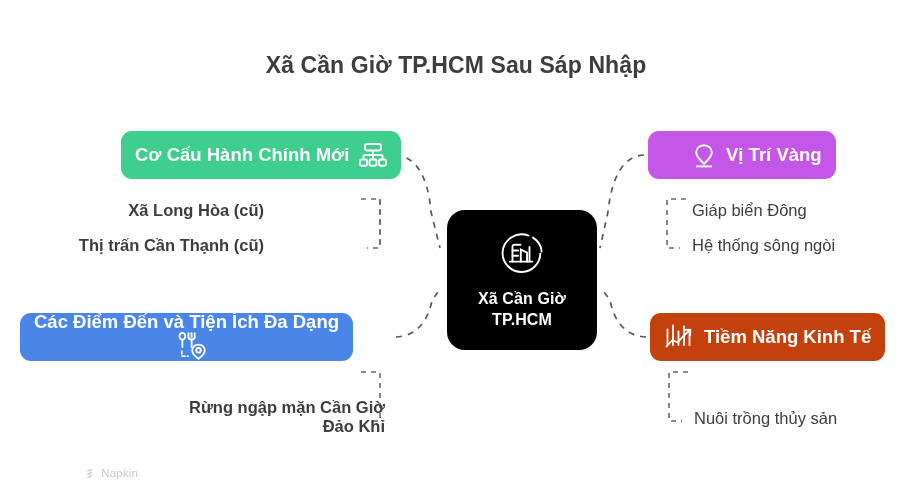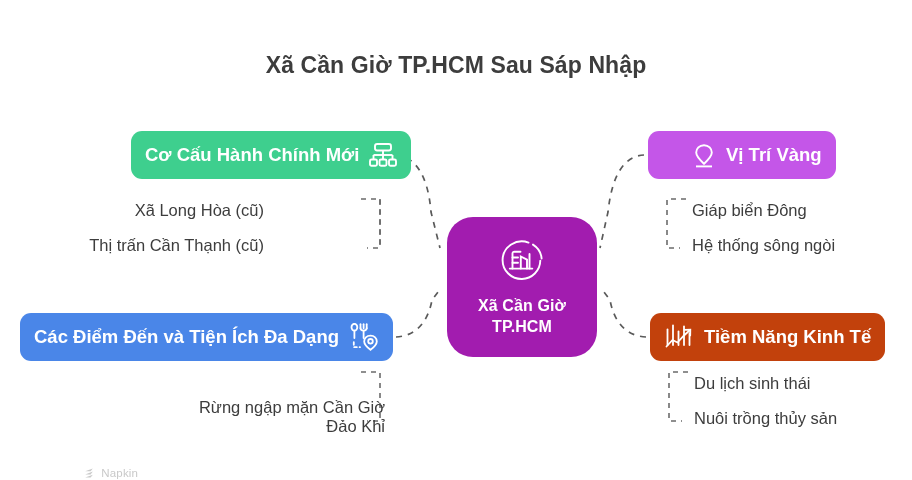--- a/index.html
+++ b/index.html
@@ -75,34 +75,34 @@
   }
   .pill .pill-icon {
     display: flex;
     align-items: center;
     justify-content: center;
     flex: 0 0 auto;
   }
   .pill.icon-right .pill-icon { margin-left: 10px; }
   .pill.icon-left  .pill-icon { margin-right: 10px; }
 
-  #node-admin    { left: 121px; top: 131px; margin-left: 10px; }
+  #node-admin    { left: 121px; top: 131px; }
   #node-location { left: 648px; top: 131px; padding-left: 44px; }
-  #node-places   { left: 20px;  top: 313px; }
+  #node-places   { left: 20px;  top: 313px; flex-direction: column; }
   #node-economy  { left: 650px; top: 313px; }
 
   
   #node-center {
     position: absolute;
     left: 447px;
-    top: 217px;
+    top: 210px;
     width: 150px;
     height: 140px;
-    background: #a21caf;
-    border-radius: 26px;
+    background: #000000;
+    border-radius: 18px;
     display: flex;
     flex-direction: column;
     align-items: center;
     justify-content: center;
     color: #ffffff;
   }
   #node-center .center-icon {
     margin-bottom: 9px;
   }
   #node-center .center-label {
@@ -114,21 +114,21 @@
   }
 
   
   .subitem {
     position: absolute;
     font-size: 16.5px;
     color: #3d3d3d;
     white-space: nowrap;
     line-height: 1;
   }
-  .subitem.right-align { text-align: right; }
+  .subitem.right-align { text-align: right; font-weight: bold; }
   .subitem.left-align  { text-align: right; }
 
   
   #sub-admin-0   { right: 648px; top: 202px; }
   #sub-admin-1   { right: 648px; top: 237px; }
   #sub-places-0  { right: 527px; top: 375px; margin-top: 24px; }
   #sub-places-1  { right: 527px; top: 410px; margin-top: 8px; }
 
   
   #sub-loc-0  { left: 692px; top: 202px; }
@@ -265,21 +265,20 @@
 
   <div class="subitem right-align" id="sub-admin-0">Xã Long Hòa (cũ)</div>
   <div class="subitem right-align" id="sub-admin-1">Thị trấn Cần Thạnh (cũ)</div>
 
   <div class="subitem left-align" id="sub-loc-0">Giáp biển Đông</div>
   <div class="subitem left-align" id="sub-loc-1">Hệ thống sông ngòi</div>
 
   <div class="subitem right-align" id="sub-places-0">Rừng ngập mặn Cần Giờ</div>
   <div class="subitem right-align" id="sub-places-1">Đảo Khỉ</div>
 
-  <div class="subitem left-align" id="sub-eco-0">Du lịch sinh thái</div>
   <div class="subitem left-align" id="sub-eco-1">Nuôi trồng thủy sản</div>
 
   <div id="watermark">
     <span class="wm-text">Made with</span>
     <span class="wm-logo">
       <svg width="12" height="12" viewBox="0 0 12 12" fill="#c9c9c9">
         <path d="M1.2 4.2 L8.8 1.4 L6.6 4.2 Z"></path>
         <path d="M1.2 7.4 L8.8 4.6 L6.6 7.4 Z"></path>
         <path d="M1.2 10.6 L8.8 7.8 L6.6 10.6 Z"></path>
       </svg>

